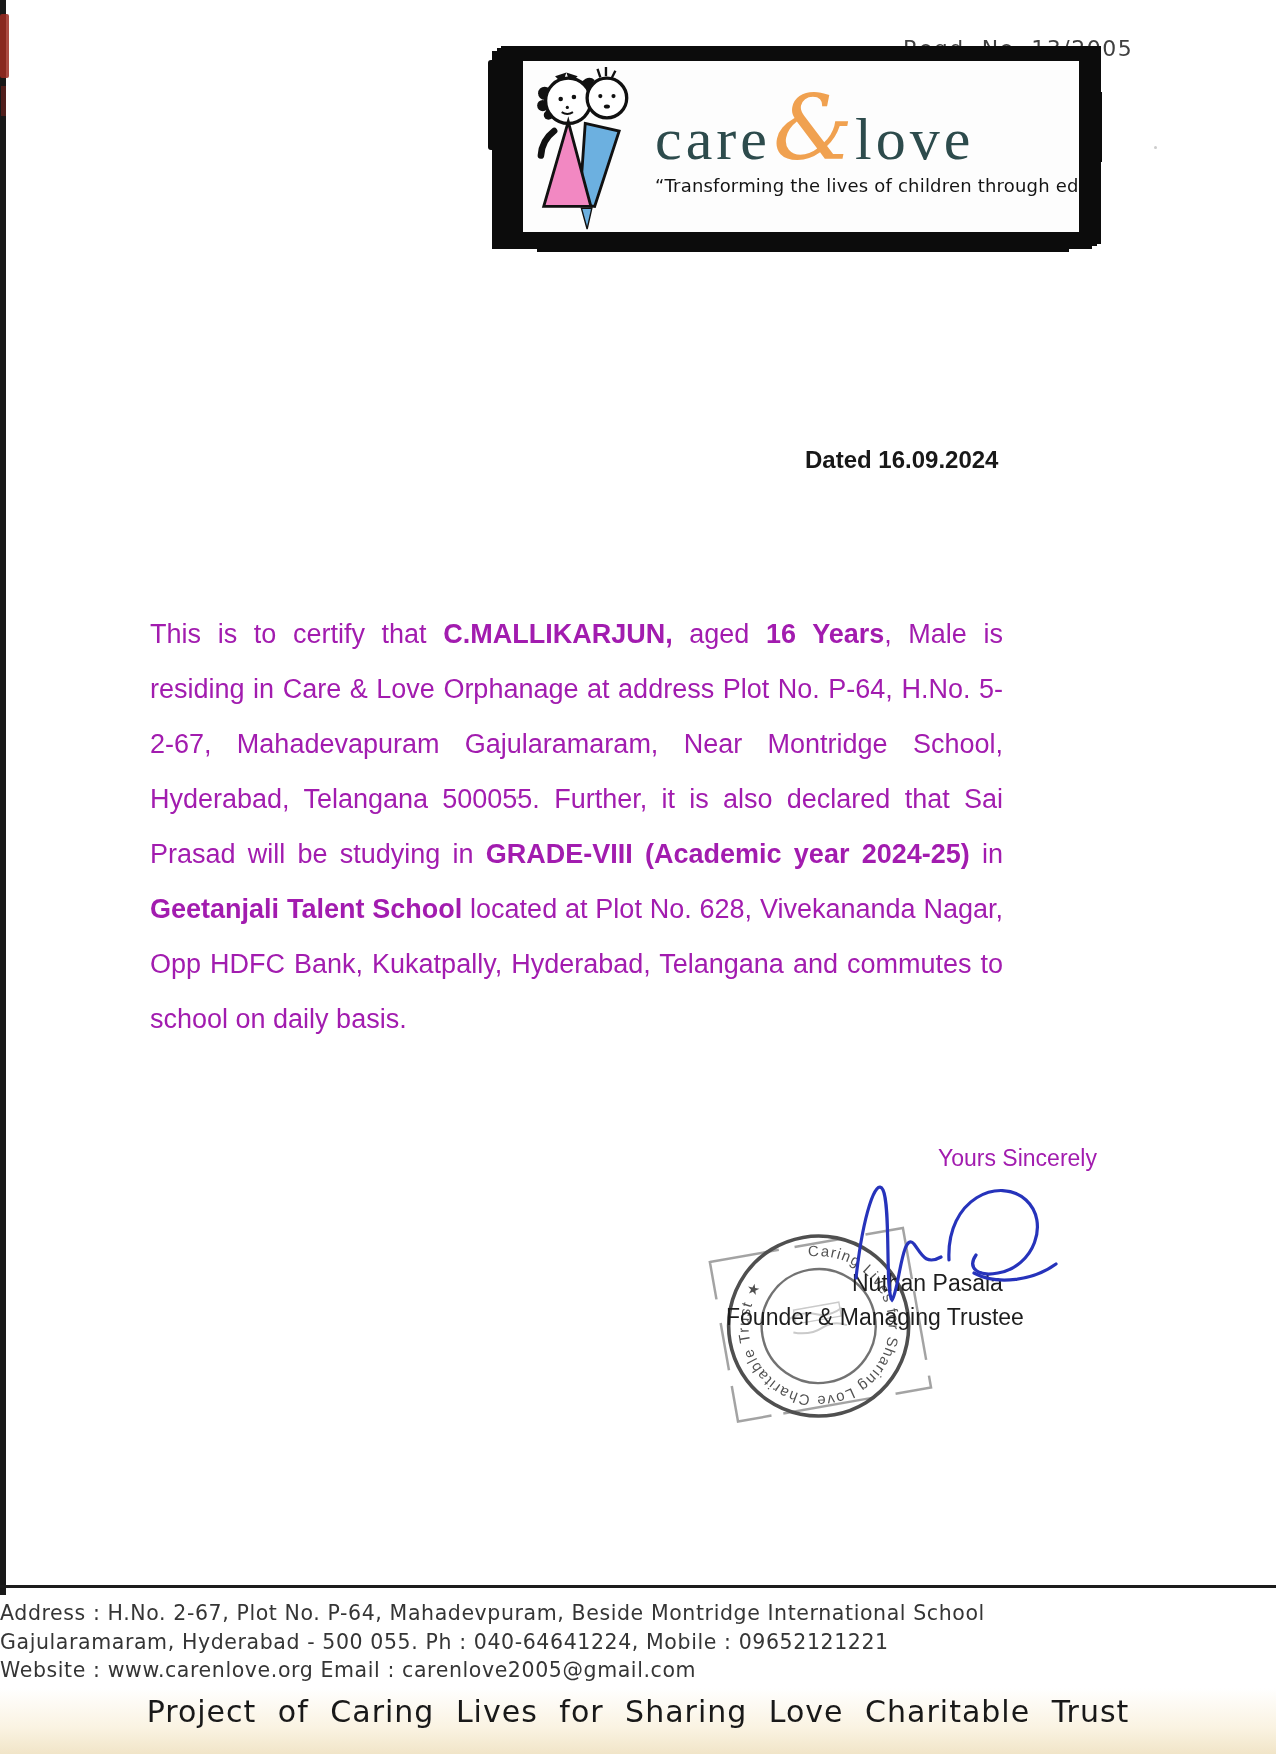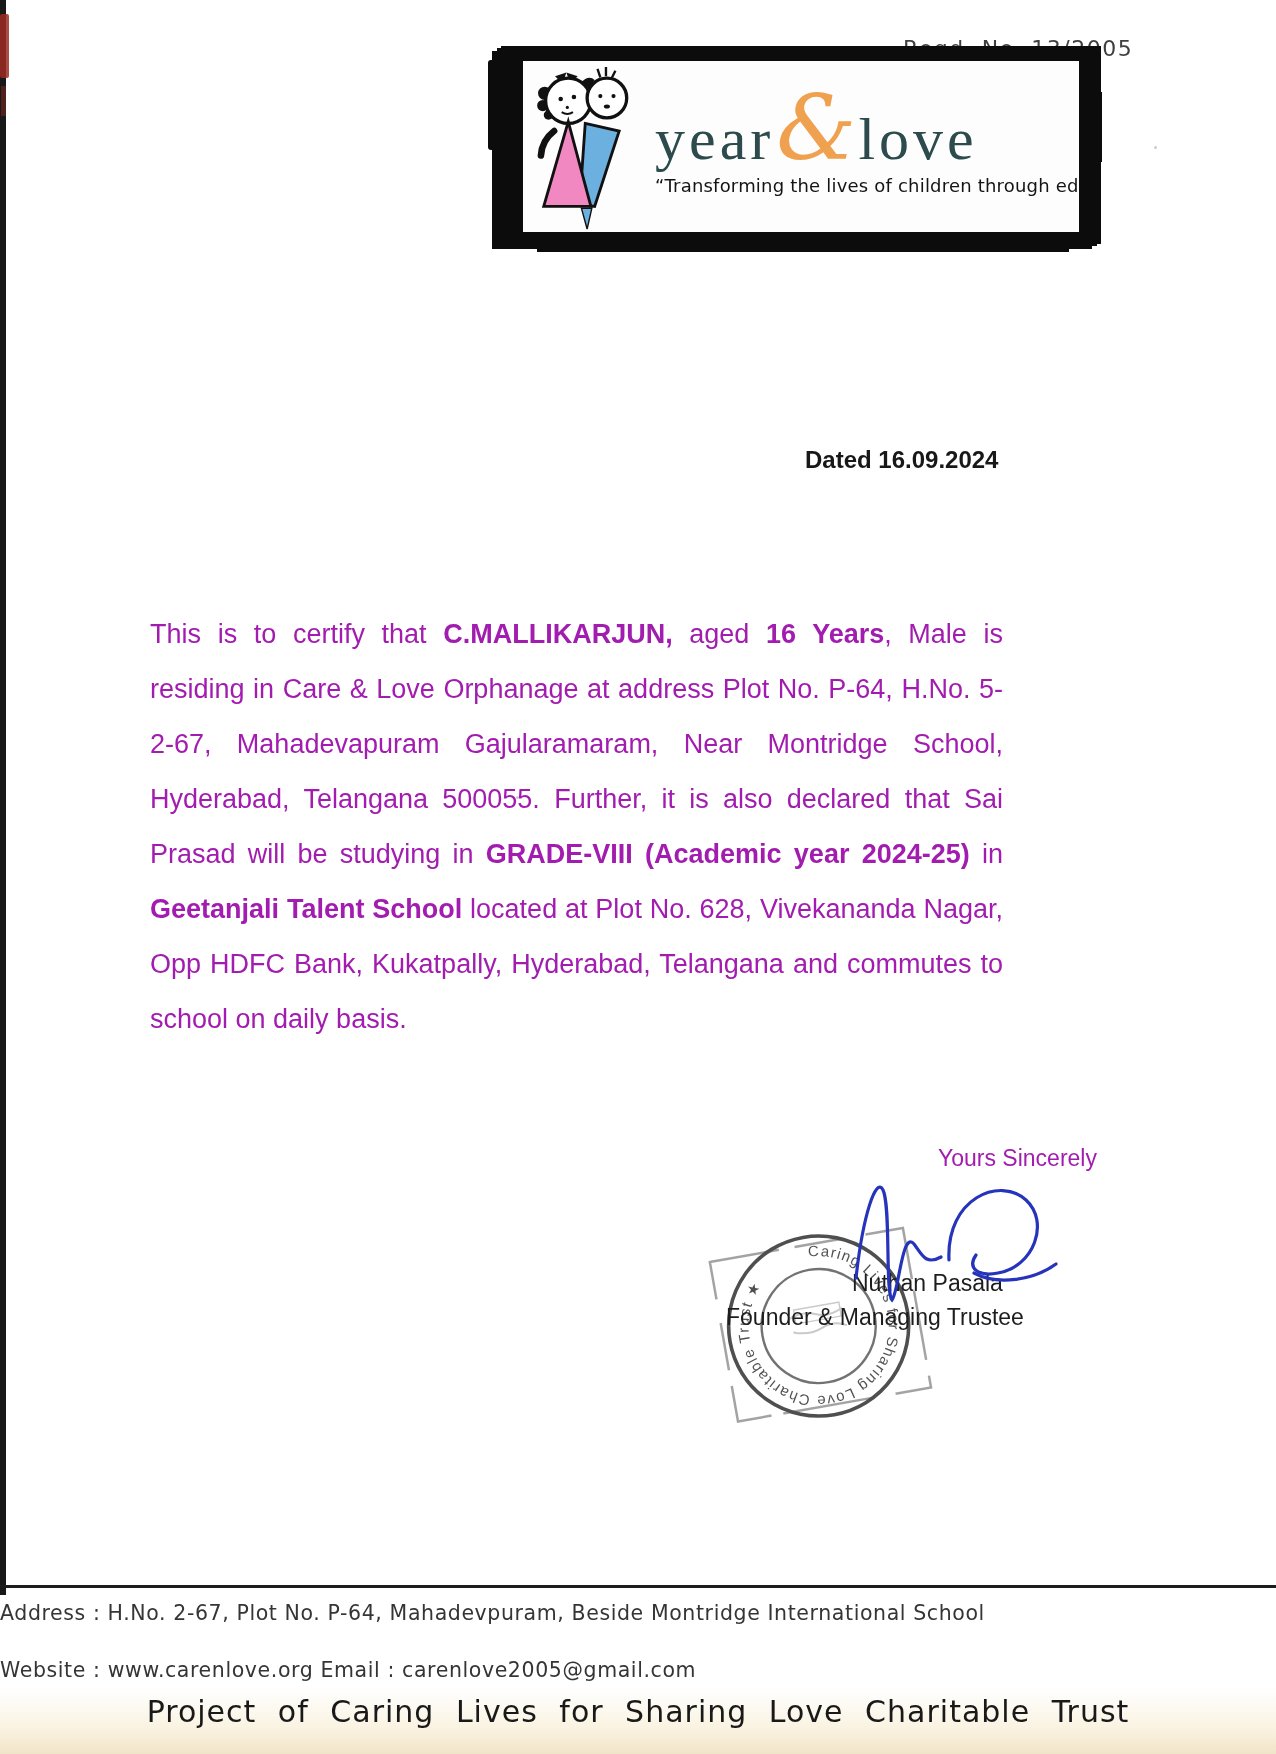--- a/index.html
+++ b/index.html
@@ -132,21 +132,21 @@
         <path d="M23 70 Q10 80 9 96" fill="none" stroke="#111" stroke-width="7" stroke-linecap="round"></path>
 
         <polygon points="56,62 92,70 66,150 50,148" fill="#6cb0e0" stroke="#111" stroke-width="3"></polygon>
 
         <polygon points="38,60 12,150 62,150" fill="#f288c2" stroke="#111" stroke-width="3"></polygon>
 
         <polygon points="52,152 58,174 63,152" fill="#6cb0e0" stroke="#111" stroke-width="1.5"></polygon>
       </svg>
       <div class="logo-textcol">
         <div class="logo-line">
-          <span class="logo-care">year</span>
+          <span class="logo-care">care</span>
           <span class="logo-amp">&amp;</span>
           <span class="logo-love">love</span>
         </div>
         <div class="logo-tagline">“Transforming the lives of children through education”</div>
       </div>
     </div>
   </div>
 
   <div class="abs date-line">Dated 16.09.2024</div>
 
@@ -180,18 +180,19 @@
         <rect x="104" y="84" width="46" height="14" stroke-width="1.4"></rect>
       </g>
     </g>
   </svg>
 
   <div class="abs signer-name">Nuthan Pasala</div>
   <div class="abs signer-title">Founder &amp; Managing Trustee</div>
 
   <div class="abs footer-divider"></div>
   <div class="abs footer-line fl1">Address : H.No. 2-67, Plot No. P-64, Mahadevpuram, Beside Montridge International School</div>
+  <div class="abs footer-line fl2">Gajularamaram, Hyderabad - 500 055.  Ph : 040-64641224, Mobile : 09652121221</div>
   <div class="abs footer-line fl3">Website : www.carenlove.org    Email : carenlove2005@gmail.com</div>
 
   <div class="abs project-strip"></div>
   <div class="abs project-text">Project of Caring Lives for Sharing Love Charitable Trust</div>
 
 </div>
 
 </body></html>

